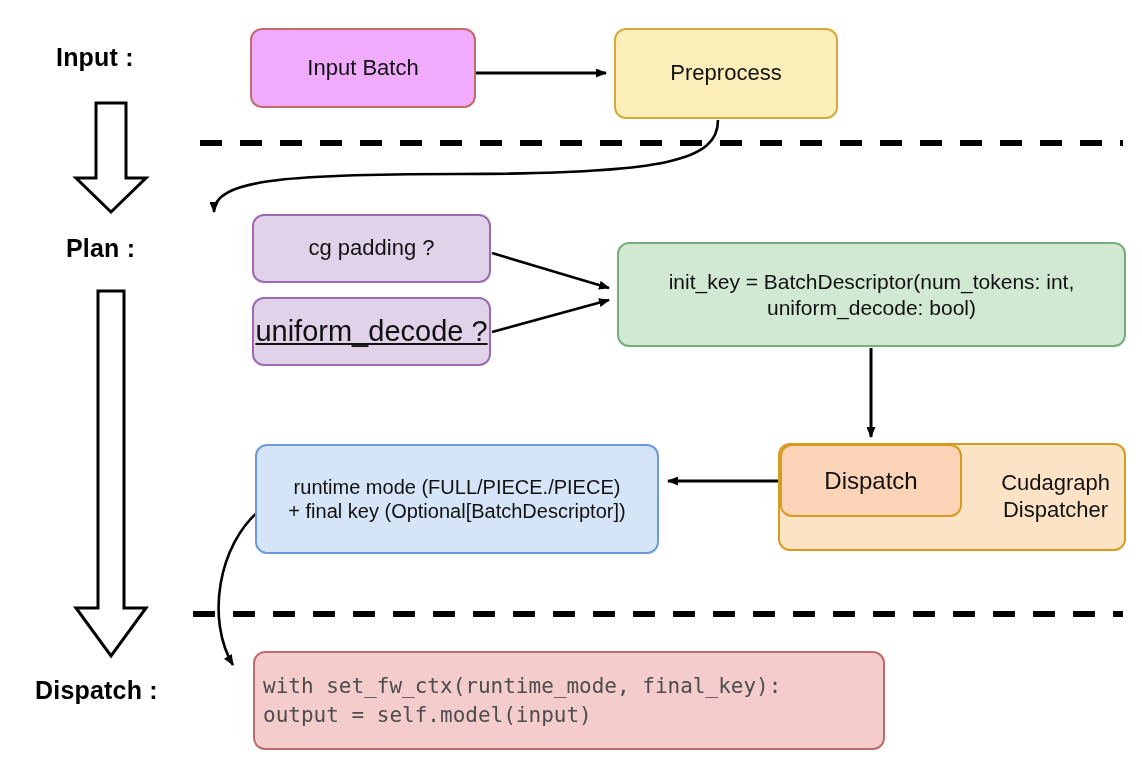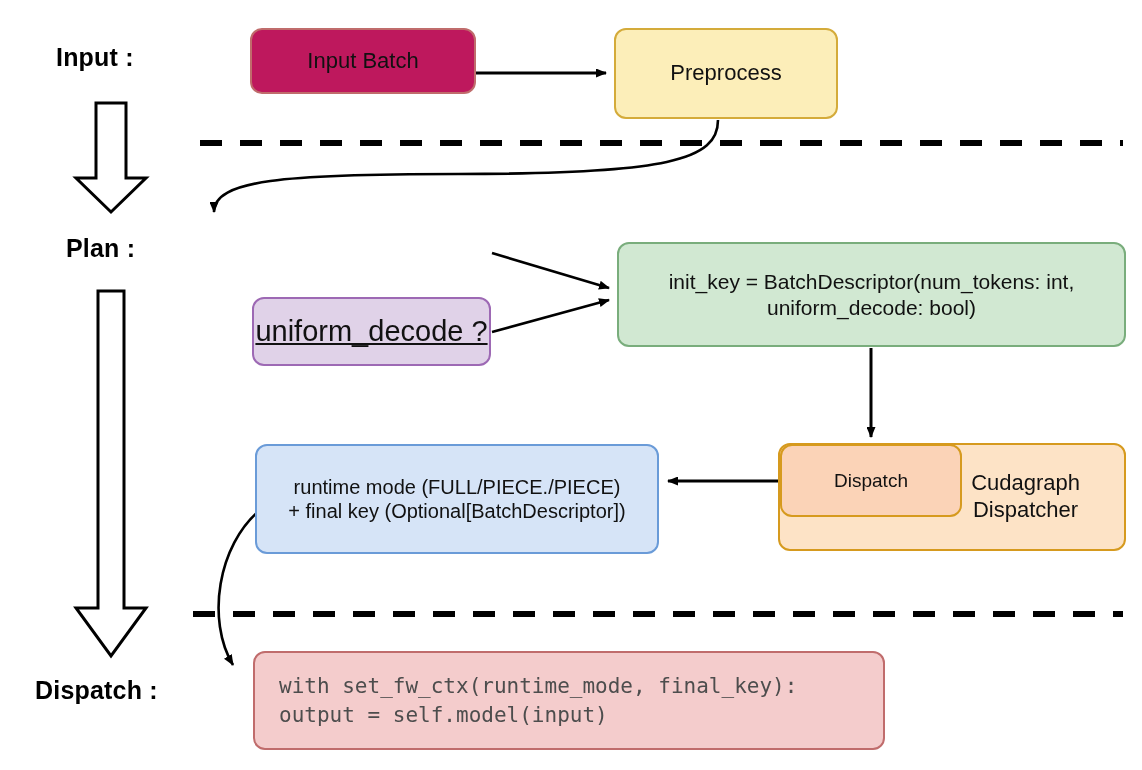--- a/index.html
+++ b/index.html
@@ -44,22 +44,22 @@
     position: absolute;
     font-weight: bold;
     color: #000000;
     font-size: 25px;
     letter-spacing: 0.2px;
     white-space: nowrap;
   }
 
   
   .n-input-batch {
-    left: 222px; top: 28px; width: 226px; height: 66px;
-    background: #be185d; border-color: #c06c6c; font-size: 22px;
+    left: 222px; top: 28px; width: 226px; height: 80px;
+    background: #f0abfc; border-color: #c06c6c; font-size: 22px;
   }
   .n-preprocess {
     left: 586px; top: 28px; width: 224px; height: 91px;
     background: #fceeb9; border-color: #d4ab3a; font-size: 22px;
   }
   .n-cg-padding {
     left: 224px; top: 214px; width: 239px; height: 69px;
     background: #e0d2e8; border-color: #9d69b4; font-size: 22px;
   }
   .n-uniform-decode {
@@ -70,33 +70,33 @@
     left: 589px; top: 242px; width: 509px; height: 105px;
     background: #d1e8d2; border-color: #79ad7c; font-size: 21px;
   }
   .n-runtime-mode {
     left: 227px; top: 444px; width: 404px; height: 110px;
     background: #d6e4f7; border-color: #6a9bd8; font-size: 20px;
   }
   .n-cudagraph-dispatcher {
     left: 750px; top: 443px; width: 348px; height: 108px;
     background: #fde3c6; border-color: #d69a1e; font-size: 22px;
-    justify-content: flex-end; padding-right: 44px;
+    justify-content: flex-end; padding-right: 14px;
   }
   .n-dispatch {
     left: 752px; top: 444px; width: 182px; height: 73px;
-    background: #fbd3b7; border-color: #d69a1e; font-size: 19px;
+    background: #fbd3b7; border-color: #d69a1e; font-size: 24px;
   }
   .n-code {
     left: 225px; top: 651px; width: 632px; height: 99px;
     background: #f4cccc; border-color: #c06c6c;
     font-family: "DejaVu Sans Mono", "Liberation Mono", monospace;
     font-size: 21px;
     justify-content: flex-start;
-    padding-left: 24px;
+    padding-left: 8px;
     text-align: left;
     line-height: 1.35;
     color: #4d4d4d;
   }
 
   .lbl-input   { left: 28px;  top: 43px; }
   .lbl-plan    { left: 38px;  top: 234px; }
   .lbl-execute { left: 7px;   top: 676px; }
 </style>
 </head>
@@ -134,20 +134,21 @@
   </svg>
 
   <div class="stage-label lbl-input">Input :</div>
   <div class="stage-label lbl-plan">Plan :</div>
   <div class="stage-label lbl-execute">Dispatch :</div>
 
   <div class="node n-input-batch">Input Batch</div>
 
   <div class="node n-preprocess">Preprocess</div>
 
+  <div class="node n-cg-padding">cg padding ?</div>
 
   <div class="node n-uniform-decode">uniform_decode ?</div>
 
   <div class="node n-init-key">init_key = BatchDescriptor(num_tokens: int,
 uniform_decode: bool)</div>
 
   <div class="node n-cudagraph-dispatcher">Cudagraph
 Dispatcher</div>
 
   <div class="node n-dispatch">Dispatch</div>

